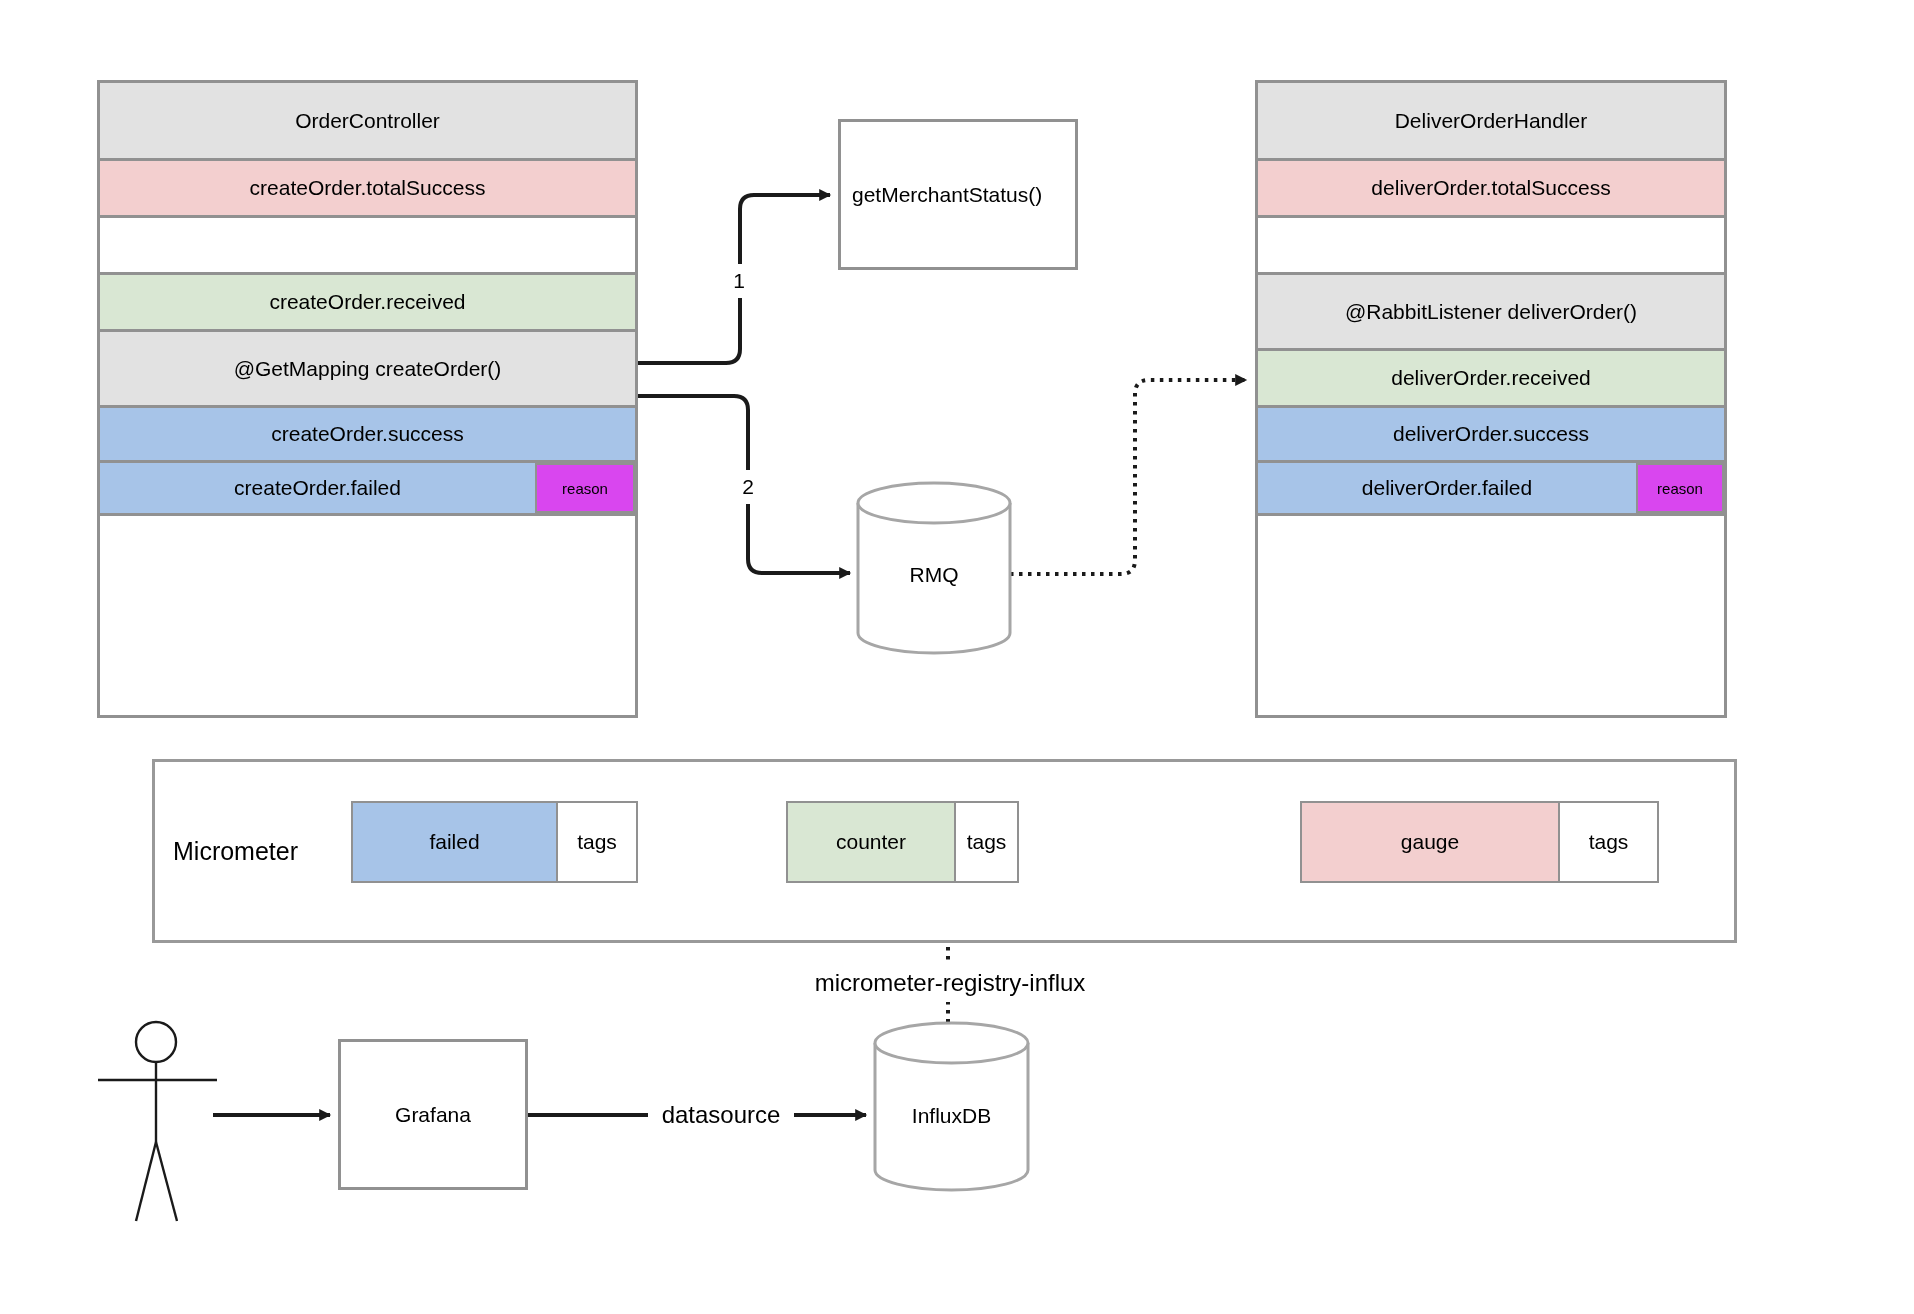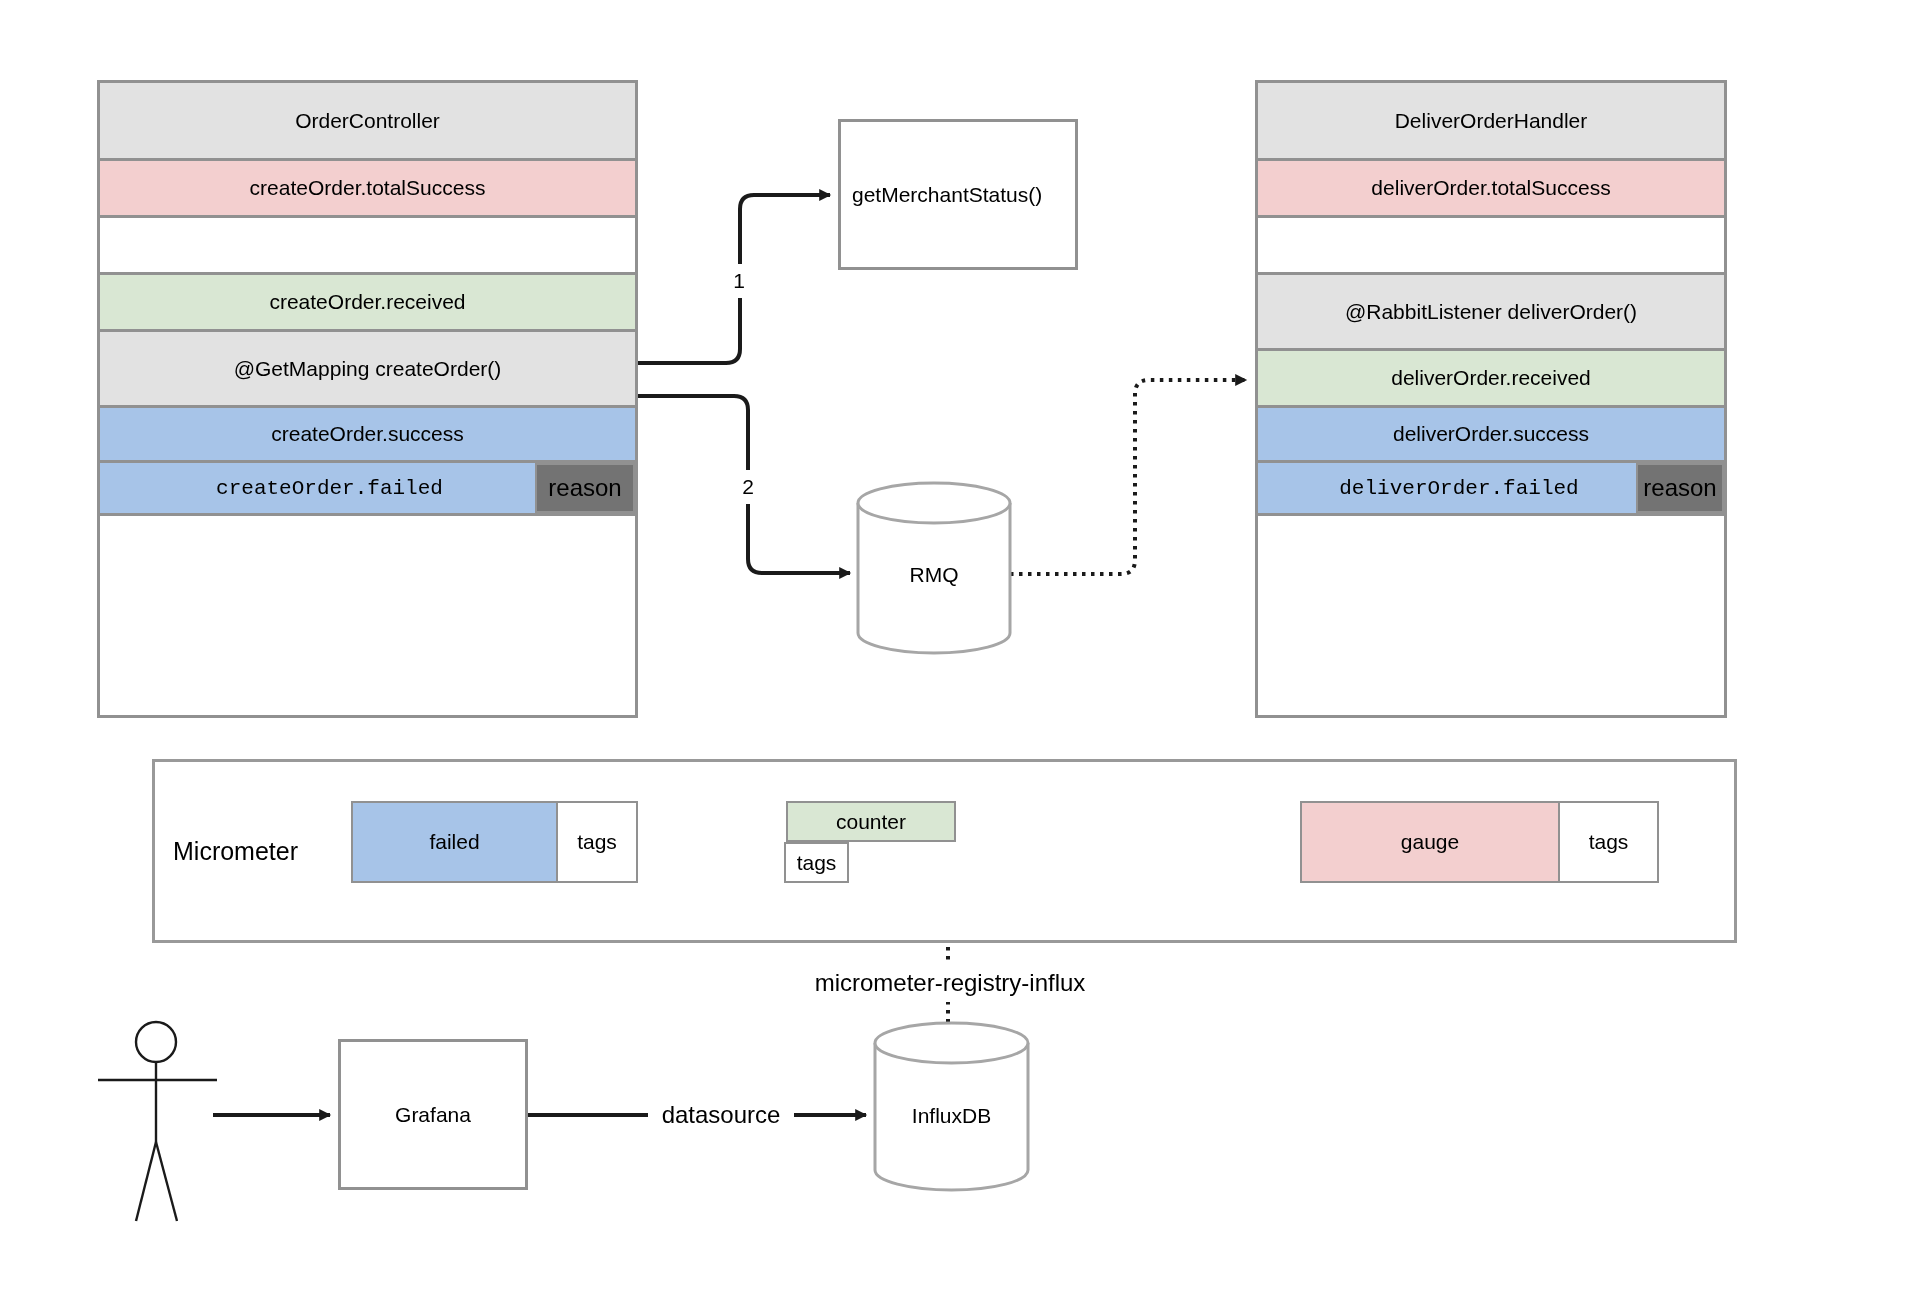--- a/index.html
+++ b/index.html
@@ -15,25 +15,25 @@
             font-size: 21px; flex: 0 0 auto; }
   .cb-row + .cb-row { border-top: 3px solid #919191; }
   .cb-header { height: 75px; background: #e2e2e2; }
   .row-pink  { height: 57px; background: #f3cfcf; }
   .row-white { height: 57px; background: #ffffff; }
   .row-green { height: 57px; background: #d9e7d3; }
   .row-gray  { height: 76px; background: #e2e2e2; }
   .row-blue  { height: 55px; background: #a7c4e8; }
   .row-blue2 { height: 53px; background: #a7c4e8; }
   .cb-fill   { flex: 1 1 auto; background: #ffffff; }
-  .row-split-label { position: absolute; left: 12px; top: 0; bottom: 0; display: flex;
-                     align-items: center; justify-content: center; font-family: Liberation Mono, monospace; }
-  .reason-pill { position: absolute; right: 0; top: 0; bottom: 0; background: #737373;
+  .row-split-label { position: absolute; left: 0; top: 0; bottom: 0; display: flex;
+                     align-items: center; justify-content: center; }
+  .reason-pill { position: absolute; right: 0; top: 0; bottom: 0; background: #d946ef;
                  border: 2px solid #919191; display: flex; align-items: center;
-                 justify-content: center; font-size: 24px; }
+                 justify-content: center; font-size: 15px; }
 
   
   .plain-box { position: absolute; border: 3px solid #919191; background: #fff;
                display: flex; align-items: center; font-size: 21px; }
 
   
   .float-label { position: absolute; display: flex; align-items: center; justify-content: center;
                  font-size: 21px; }
   .on-line { background: #ffffff; }
   .big-label { font-size: 24px; }
@@ -125,21 +125,21 @@
   <div class="float-label" style="left:875px; top:1100px; width:153px; height:32px;">InfluxDB</div>
 
   <div class="panel" style="left:152px; top:759px; width:1585px; height:184px;">
     <div class="panel-title">Micrometer</div>
 
     <div class="metric-pill" style="left:196px;">
       <div class="metric-main" style="width:207px; background:#a7c4e8;">failed</div>
       <div class="metric-tag" style="width:82px;">tags</div>
     </div>
 
-    <div class="metric-pill" style="left:631px;flex-direction:column;">
+    <div class="metric-pill" style="left:631px;">
       <div class="metric-main" style="width:170px; background:#d9e7d3;">counter</div>
       <div class="metric-tag" style="width:65px;">tags</div>
     </div>
 
     <div class="metric-pill" style="left:1145px;">
       <div class="metric-main" style="width:260px; background:#f3cfcf;">gauge</div>
       <div class="metric-tag" style="width:101px;">tags</div>
     </div>
   </div>
 

